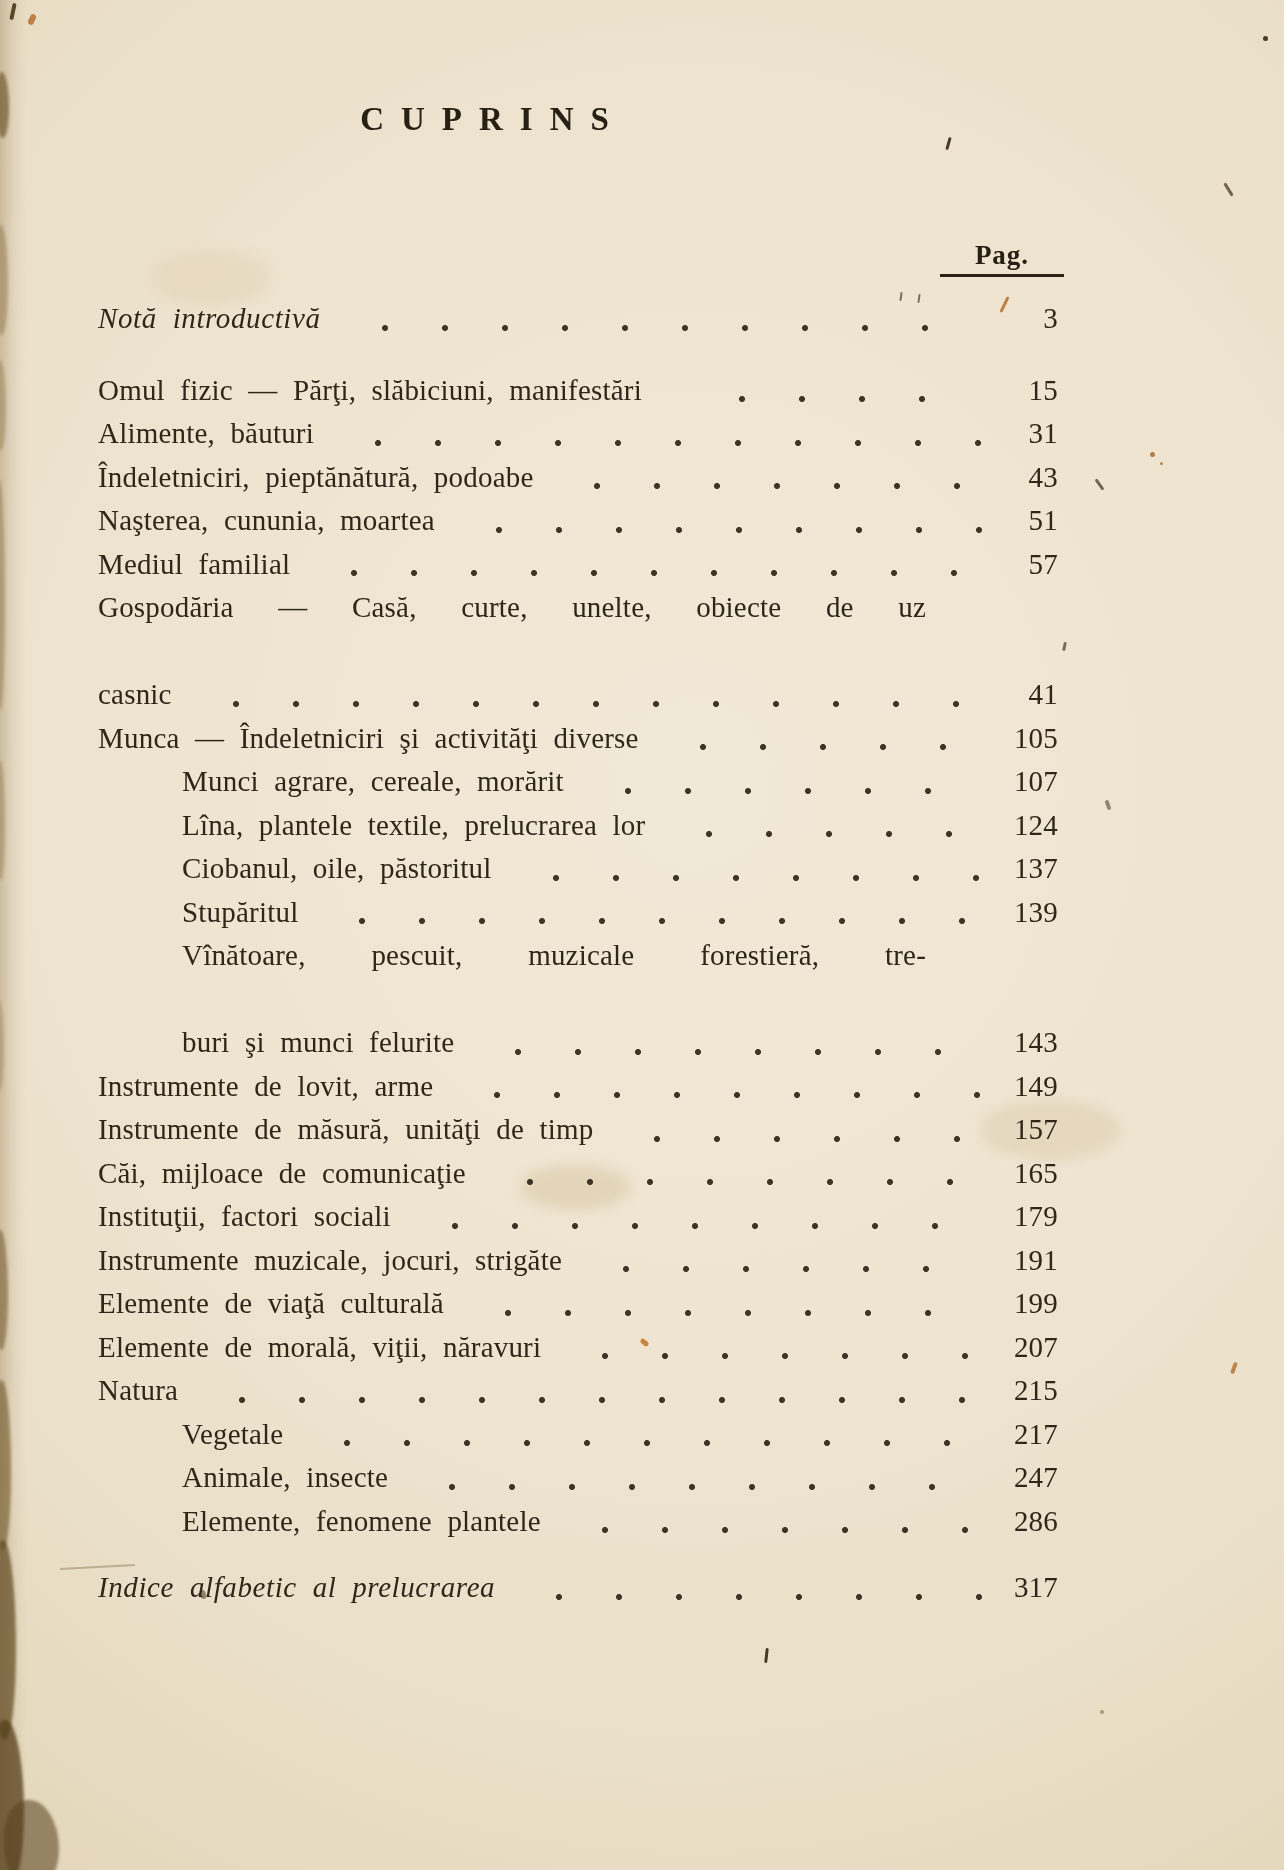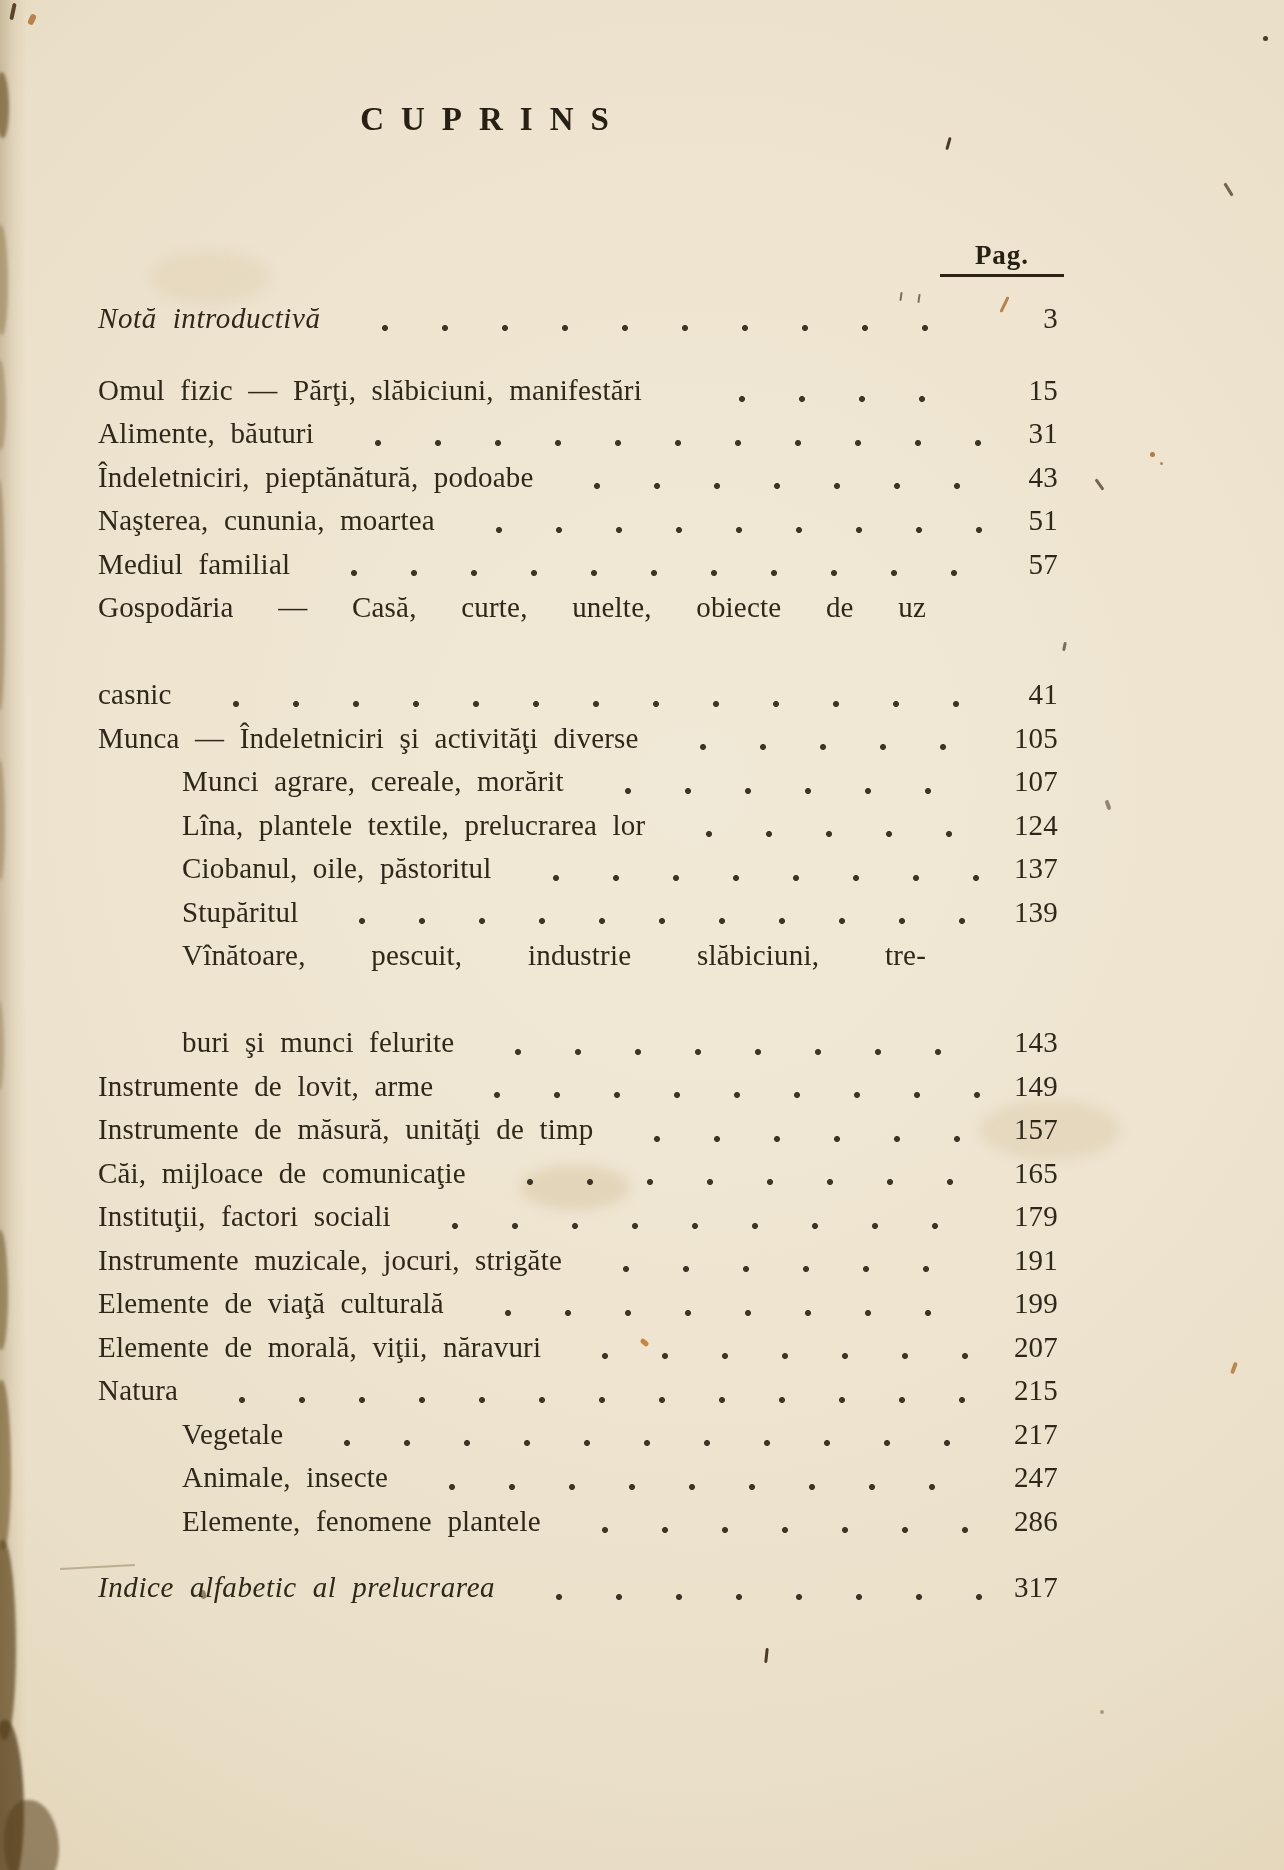--- a/index.html
+++ b/index.html
@@ -163,21 +163,21 @@
         <div class="row indent">
           <span class="label">Ciobanul, oile, păstoritul</span>
           <span class="leader"></span>
           <span class="pagenum">137</span>
         </div>
         <div class="row indent">
           <span class="label">Stupăritul</span>
           <span class="leader"></span>
           <span class="pagenum">139</span>
         </div>
-        <div class="row indent justify"><span class="label">Vînătoare, pescuit, industrie slăbiciuni, tre-</span></div>
+        <div class="row indent justify"><span class="label">Vînătoare, pescuit, muzicale forestieră, tre-</span></div>
         <div class="row indent">
           <span class="label">buri şi munci felurite</span>
           <span class="leader"></span>
           <span class="pagenum">143</span>
         </div>
         <div class="row">
           <span class="label">Instrumente de lovit, arme</span>
           <span class="leader"></span>
           <span class="pagenum">149</span>
         </div>

